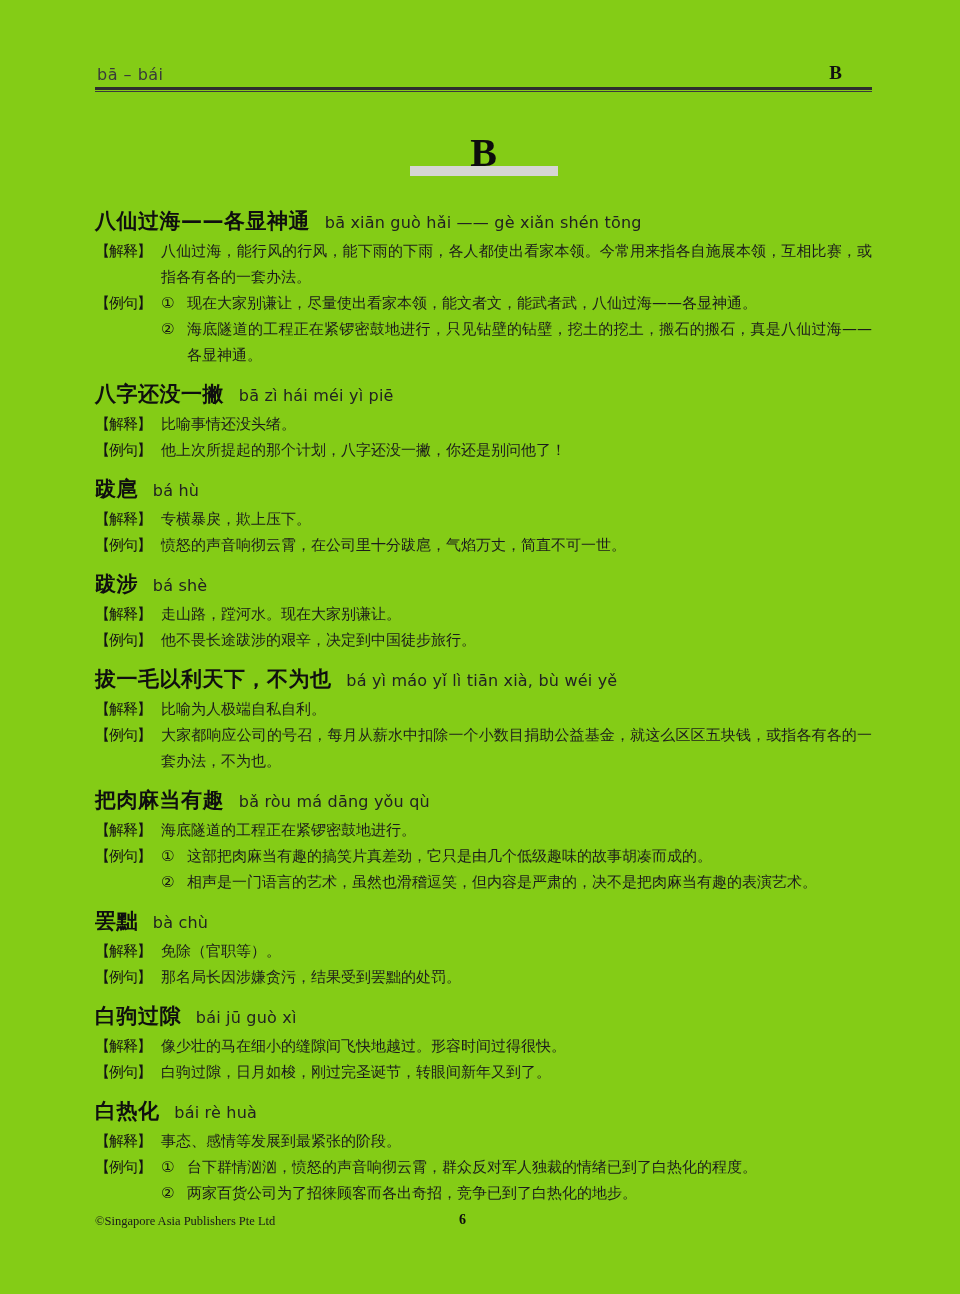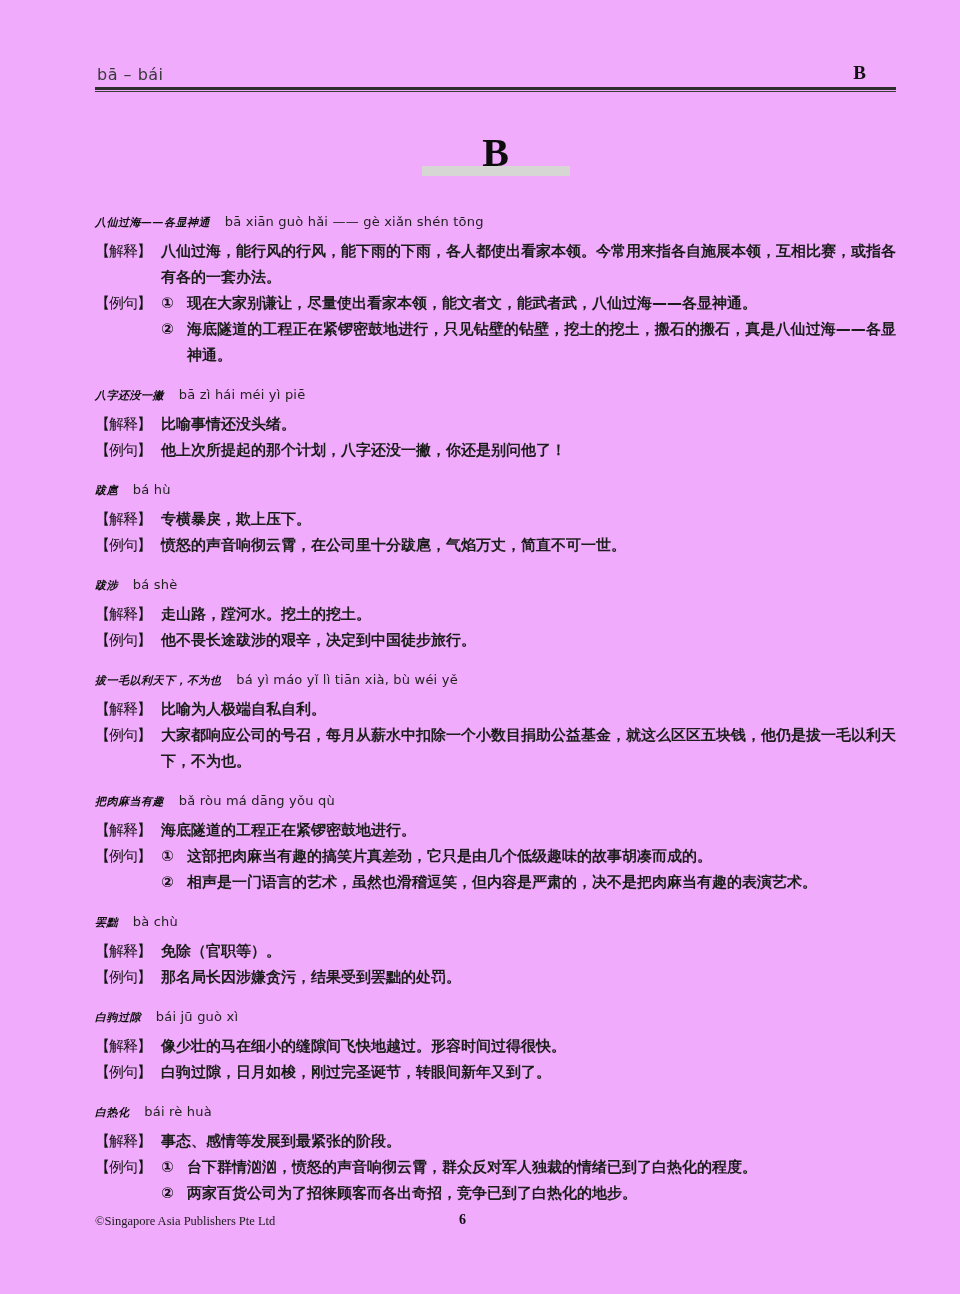--- a/index.html
+++ b/index.html
@@ -7,22 +7,22 @@
   body {
     width: 960px; height: 1294px;
     font-family: "DejaVu Sans", sans-serif;
     color: #1c1c1c;
     position: relative;
     overflow: hidden;
     background: #ffffff;
   }
   .page {
     position: absolute; inset: 0;
-    background: #f0abfc;
-    padding: 62px 64px 0 95px;
+    background: #84cc16;
+    padding: 62px 88px 0 95px;
   }
 
   
   .running-header {
     display: flex; justify-content: space-between; align-items: flex-end;
     padding: 0 2px 3px 2px;
   }
   .rh-left {
     font-size: 16px; color: #3a3a3a; letter-spacing: 0.5px;
   }
@@ -53,35 +53,34 @@
     font-family: "Liberation Serif", serif;
     font-weight: bold; font-size: 40px; line-height: 58px;
     color: #0d0d0d;
   }
 
   
   .entries { font-size: 15px; line-height: 26px; }
   .entry { margin-bottom: 13px; }
   .head-line { margin-bottom: 2px; white-space: nowrap; }
   .headword {
-    font-weight: bold; font-size: 11px; color: #0f0f0f;
+    font-weight: bold; font-size: 21px; color: #0f0f0f;
     letter-spacing: 0.5px;
-    font-style: italic;
   }
   .pinyin {
-    font-size: 13px; color: #222; margin-left: 10px;
+    font-size: 16px; color: #222; margin-left: 10px;
     letter-spacing: 0.2px;
     text-align: right;
   }
   .row { display: flex; align-items: flex-start; }
   .label {
     flex: none; width: 62px; color: #141414;
     letter-spacing: -1px;
   }
-  .content { flex: 1; padding-left: 4px; text-align: justify; font-weight: bold; }
+  .content { flex: 1; padding-left: 4px; text-align: justify; }
   .ex-item { display: flex; align-items: flex-start; }
   .ex-num { flex: none; width: 26px; color: #141414; }
   .ex-text { flex: 1; text-align: justify; }
 
   
   .footer {
     position: absolute; left: 0; right: 9px; bottom: 62px;
     height: 20px;
   }
   .footer-copyright {
@@ -167,40 +166,40 @@
       </div>
     </section>
 
     <section class="entry">
       <div class="head-line">
         <span class="headword">跋涉</span>
         <span class="pinyin">bá shè</span>
       </div>
       <div class="row">
         <span class="label">【解释】</span>
-        <div class="content">走山路，蹚河水。挖土的挖土。</div>
+        <div class="content">走山路，蹚河水。现在大家别谦让。</div>
       </div>
       <div class="row">
         <span class="label">【例句】</span>
         <div class="content">他不畏长途跋涉的艰辛，决定到中国徒步旅行。</div>
       </div>
     </section>
 
     <section class="entry">
       <div class="head-line">
         <span class="headword">拔一毛以利天下，不为也</span>
         <span class="pinyin">bá yì máo yǐ lì tiān xià, bù wéi yě</span>
       </div>
       <div class="row">
         <span class="label">【解释】</span>
         <div class="content">比喻为人极端自私自利。</div>
       </div>
       <div class="row">
         <span class="label">【例句】</span>
-        <div class="content">大家都响应公司的号召，每月从薪水中扣除一个小数目捐助公益基金，就这么区区五块钱，他仍是拔一毛以利天下，不为也。</div>
+        <div class="content">大家都响应公司的号召，每月从薪水中扣除一个小数目捐助公益基金，就这么区区五块钱，或指各有各的一套办法，不为也。</div>
       </div>
     </section>
 
     <section class="entry">
       <div class="head-line">
         <span class="headword">把肉麻当有趣</span>
         <span class="pinyin">bǎ ròu má dāng yǒu qù</span>
       </div>
       <div class="row">
         <span class="label">【解释】</span>

